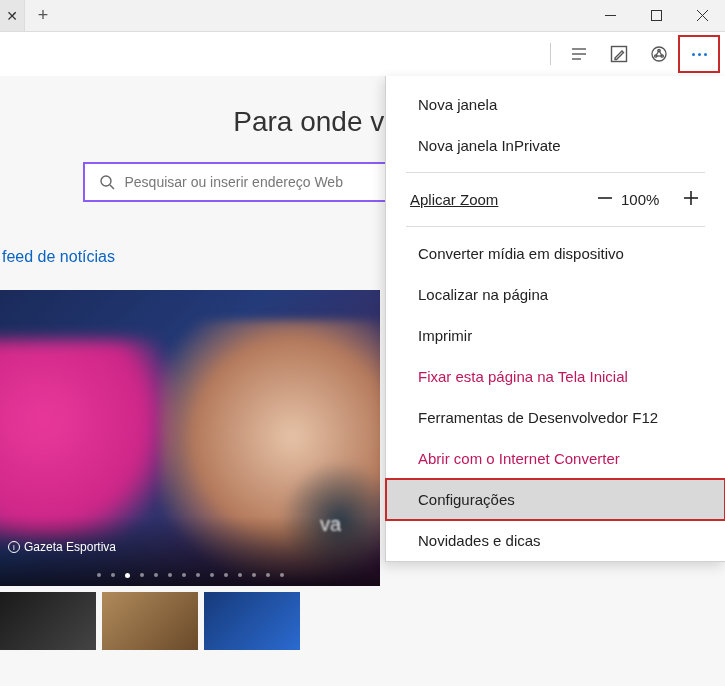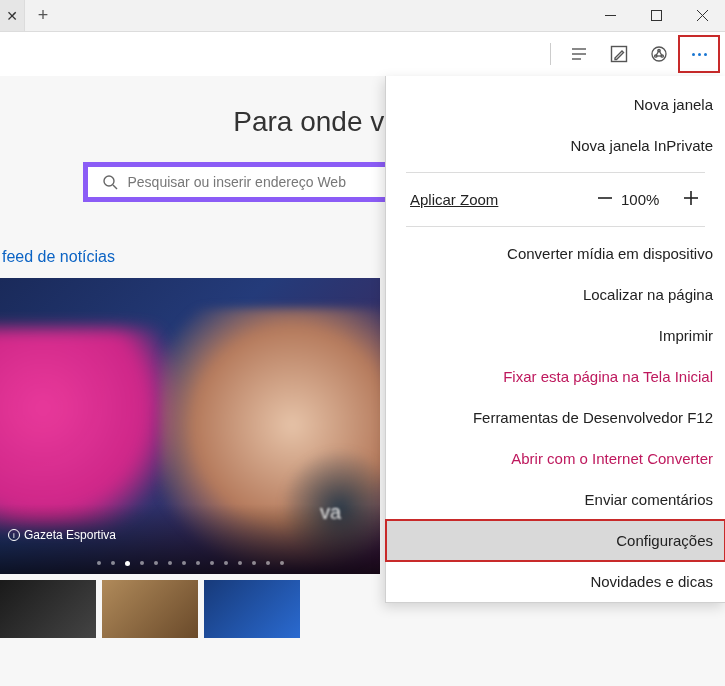--- a/index.html
+++ b/index.html
@@ -19,25 +19,25 @@
 .tool-sep { width: 1px; height: 22px; background: #ccc; margin: 0 8px 0 0; }
 .tool-btn { width: 40px; height: 36px; display: flex; align-items: center; justify-content: center; color: #555; }
 .tool-btn svg { width: 18px; height: 18px; }
 .more-btn { width: 40px; height: 36px; display: flex; align-items: center; justify-content: center; outline: 2px solid #c82a2a; outline-offset: -1px; }
 .more-dots { display: flex; gap: 3px; }
 .more-dots span { width: 3px; height: 3px; border-radius: 50%; background: #1976d2; }
 
 
 .page { position: relative; height: calc(686px - 32px - 44px); background: #f7f7f7; padding-top: 30px; }
 .heading { text-align: center; font-size: 28px; font-weight: 300; color: #333; margin-bottom: 24px; }
-.searchbox { margin: 0 auto 46px auto; width: 560px; height: 40px; background: #fff; border: 5px solid #8b5cf6; display: flex; align-items: center; padding: 0 14px; gap: 10px; }
+.searchbox { margin: 0 auto 46px auto; width: 560px; height: 40px; background: #fff; border: 2px solid #8b5cf6; display: flex; align-items: center; padding: 0 14px; gap: 10px; }
 .searchbox svg { width: 16px; height: 16px; color: #666; flex-shrink: 0; }
 .search-ph { color: #777; font-size: 14px; }
 
-.feed-label { color: #0b63c4; font-size: 16px; padding-left: 2px; margin-bottom: 12px; }
+.feed-label { color: #0b63c4; font-size: 16px; padding-left: 2px; margin-bottom: 24px; }
 
 .feed-hero { position: relative; width: 380px; height: 296px; overflow: hidden; background: linear-gradient(135deg, #1a2a5a 0%, #243b7a 40%, #4a1c4a 100%); }
 .hero-blob1 { position: absolute; left: -20px; top: 50px; width: 210px; height: 200px; background: radial-gradient(circle at 30% 40%, #ff3aa0 0%, #e0248a 55%, rgba(224,36,138,0) 75%); filter: blur(8px); opacity: 0.9; }
 .hero-blob2 { position: absolute; left: 160px; top: 30px; width: 240px; height: 260px; background: radial-gradient(circle at 55% 45%, #e6c3a8 0%, #b57a5c 50%, rgba(100,60,50,0) 78%); filter: blur(5px); }
 .hero-blob3 { position: absolute; left: 280px; top: 170px; width: 120px; height: 120px; background: radial-gradient(circle, #2a3a4a 0%, rgba(30,40,60,0) 70%); filter: blur(4px); }
 .hero-cap-grad { position: absolute; left: 0; right: 0; bottom: 0; height: 70px; background: linear-gradient(to top, rgba(0,0,0,0.7), rgba(0,0,0,0)); }
 .hero-caption { position: absolute; left: 8px; bottom: 32px; color: #fff; font-size: 12px; display: flex; align-items: center; gap: 4px; }
 .hero-caption .ci { width: 12px; height: 12px; border: 1px solid #fff; border-radius: 50%; display: inline-flex; align-items: center; justify-content: center; font-size: 8px; }
 .hero-va { position:absolute; left:320px; bottom:50px; color:#fff; font-size:20px; font-weight:400; filter: blur(1px);}
 .hero-dots { position: absolute; left: 0; right: 0; bottom: 8px; display: flex; justify-content: center; gap: 10px; }
@@ -45,21 +45,21 @@
 .hero-dots span.active { background: #fff; width:5px; height:5px; }
 
 .thumbs { display: flex; gap: 6px; margin-top: 6px; }
 .thumb { width: 96px; height: 58px; }
 .thumb.a { background: linear-gradient(135deg, #1a1a1a, #444); }
 .thumb.b { background: linear-gradient(135deg, #b08a5a, #6a4a2a); }
 .thumb.c { background: linear-gradient(135deg, #173a7a, #2a6ad0); }
 
 
 .menu { position: absolute; top: 76px; right: 0; width: 340px; background: #fff; border-left: 1px solid #d0d0d0; border-bottom: 1px solid #d0d0d0; box-shadow: -2px 4px 12px rgba(0,0,0,0.15); padding: 8px 0 0 0; }
-.menu-item { padding: 12px 12px; font-size: 15px; color: #222; cursor: default; text-align: right; }
+.menu-item { padding: 12px 32px; font-size: 15px; color: #222; cursor: default; }
 .menu-item.disabled { color: #be185d; }
 .menu-sep { height: 1px; background: #dcdcdc; margin: 6px 20px; }
 .zoom-row { display: flex; align-items: center; padding: 10px 18px 10px 24px; font-size: 15px; color: #222; }
 .zoom-row .zlabel { flex: 1; text-decoration: underline; }
 .zoom-btn { width: 32px; text-align: center; color: #222; }
 .zoom-btn svg { width: 18px; height: 18px; }
 .zoom-pct { width: 54px; text-align: left; }
 .menu-item.highlight { background: #d9d9d9; outline: 2px solid #c82a2a; outline-offset: -1px; }
 
 
@@ -198,16 +198,15 @@
         </svg>
     </span>
   </div>
   <div class="menu-sep"></div>
   <div class="menu-item">Converter mídia em dispositivo</div>
   <div class="menu-item">Localizar na página</div>
   <div class="menu-item">Imprimir</div>
   <div class="menu-item disabled">Fixar esta página na Tela Inicial</div>
   <div class="menu-item">Ferramentas de Desenvolvedor F12</div>
   <div class="menu-item disabled">Abrir com o Internet Converter</div>
-  <div class="menu-item">Enviar comentários</div>
   <div class="menu-item highlight">Configurações</div>
   <div class="menu-item">Novidades e dicas</div>
 </div>
 
 </body></html>

